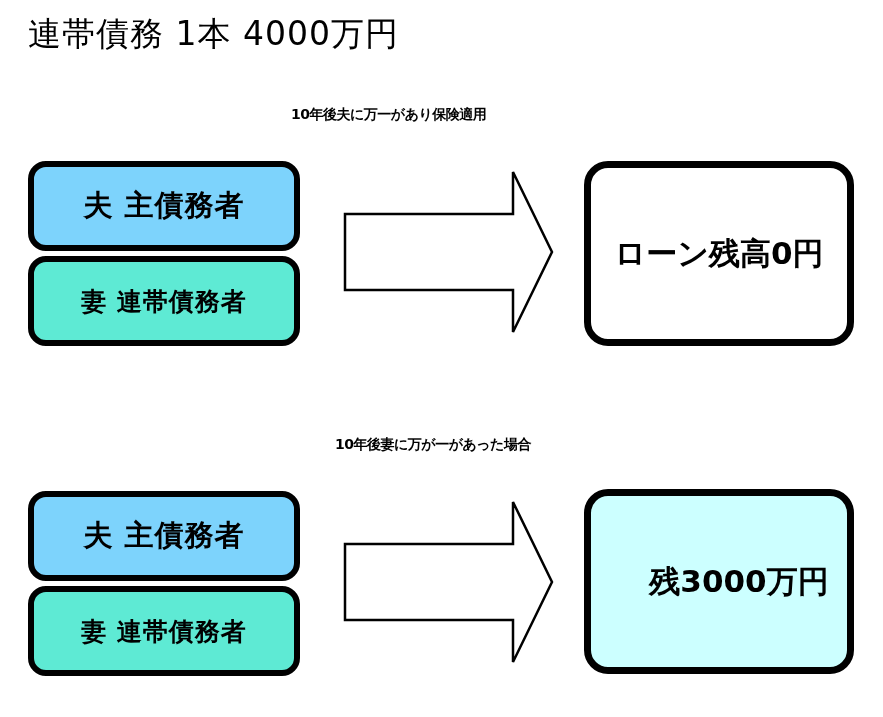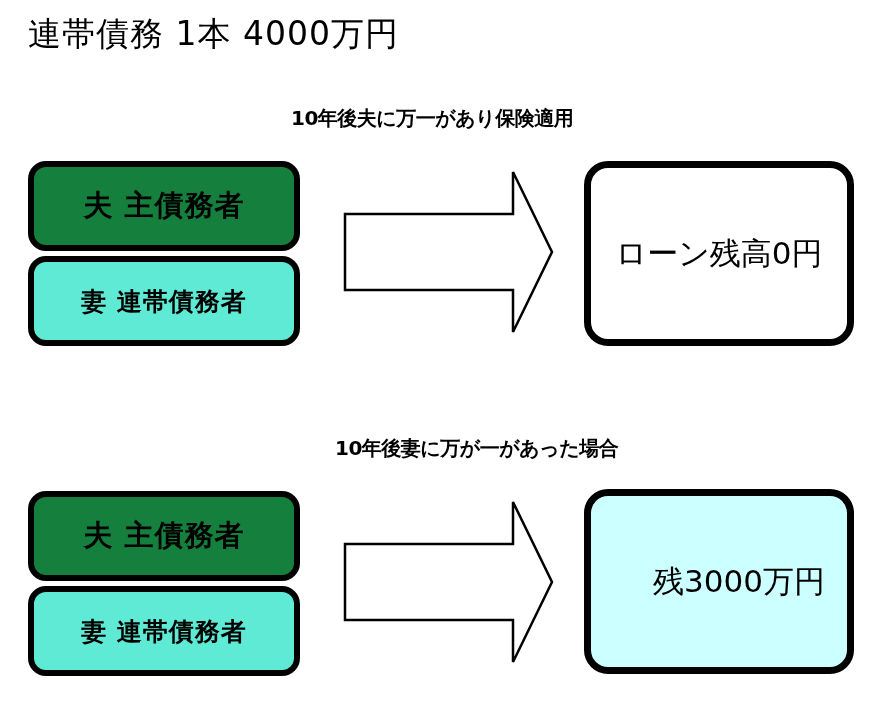--- a/index.html
+++ b/index.html
@@ -24,21 +24,21 @@
     font-size: 33px;
     font-weight: normal;
     letter-spacing: 1px;
     white-space: nowrap;
     line-height: 1.2;
   }
 
   
   .caption {
     position: absolute;
-    font-size: 20px;
+    font-size: 14px;
     font-weight: bold;
     white-space: nowrap;
     letter-spacing: -0.5px;
     line-height: 1.1;
   }
   .caption-top  { left: 291px; top: 107px; }
   .caption-bot  { left: 291px; top: 437px; margin-left: 44px; }
 
   
   .party-group {
@@ -56,21 +56,21 @@
     height: 90px;
     box-sizing: border-box;
     border: 6px solid #000000;
     border-radius: 18px;
     display: flex;
     align-items: center;
     justify-content: center;
   }
   .party-box.husband {
     top: 0;
-    background: #15803d;
+    background: #7dd3fc;
   }
   .party-box.wife {
     top: 95px;
     background: #5eead4;
   }
   .party-label {
     font-size: 29px;
     font-weight: bold;
     white-space: nowrap;
     letter-spacing: 1px;
@@ -97,21 +97,21 @@
     background: #ffffff;
   }
   .result-box.bot {
     left: 584px;
     top: 489px;
     background: #ccffff;
     padding-left: 40px;
   }
   .result-label {
     font-size: 31px;
-    font-weight: normal;
+    font-weight: bold;
     white-space: nowrap;
     letter-spacing: 0px;
   }
 
   
   .arrow {
     position: absolute;
     width: 215px;
     height: 172px;
   }

